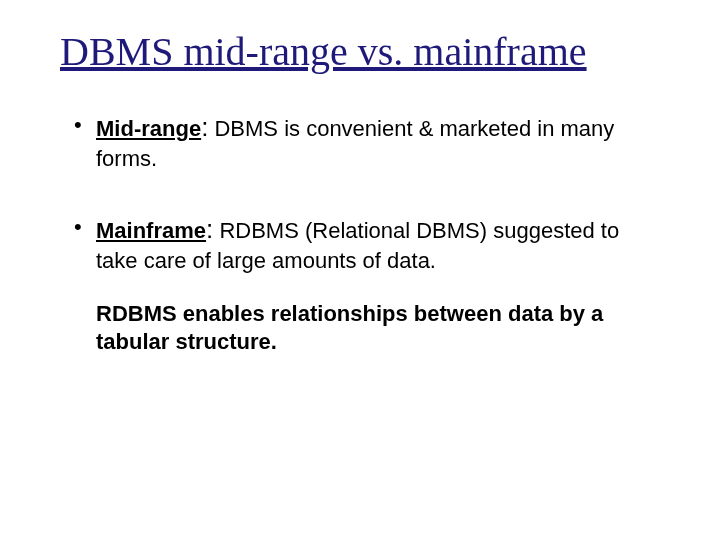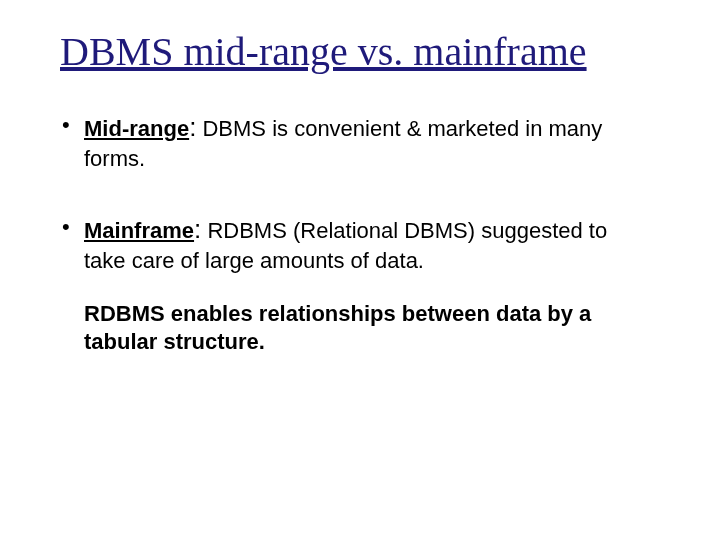--- a/index.html
+++ b/index.html
@@ -21,21 +21,21 @@
     font-family: "Times New Roman", Times, serif;
     font-size: 40px;
     color: #1f1a7a;
     text-decoration: underline;
     margin: 0 0 36px 0;
     font-weight: normal;
   }
   ul.bullets {
     list-style: none;
     padding: 0;
-    margin: 0;
+    margin: 12px;
   }
   ul.bullets > li {
     position: relative;
     padding-left: 24px;
     font-size: 22px;
     line-height: 1.3;
     margin-bottom: 40px;
   }
   ul.bullets > li::before {
     content: "•";

